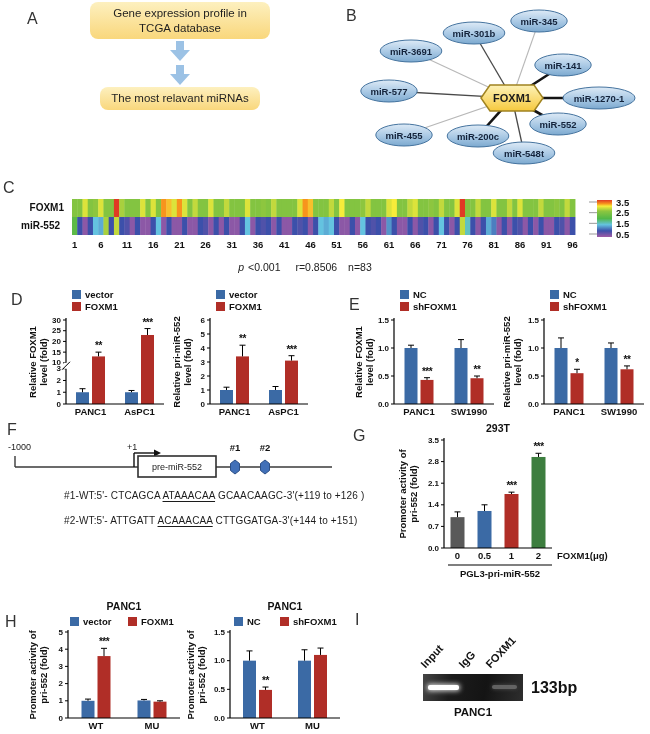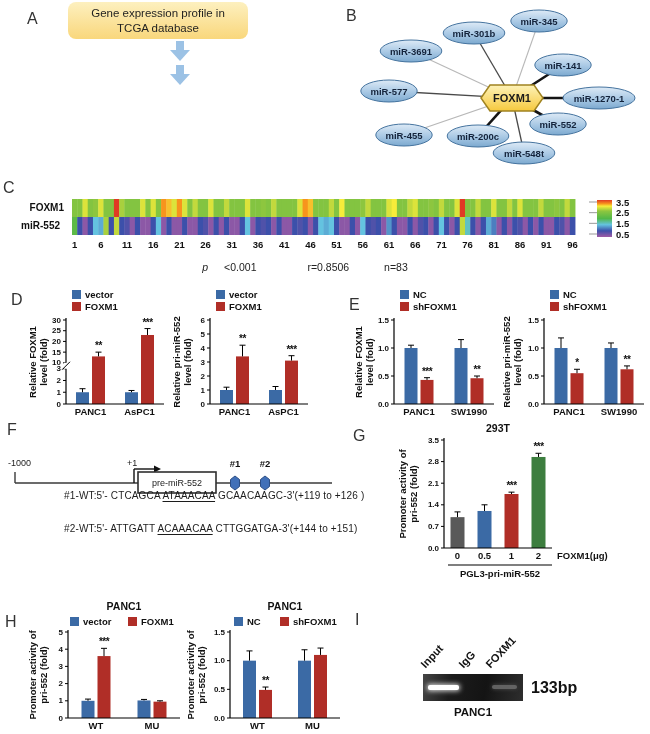--- a/index.html
+++ b/index.html
@@ -1,50 +1,50 @@
 <!DOCTYPE html>
 <html><head>
 <meta charset="utf-8">
 <style>
   html,body{margin:0;padding:0;background:#fff}
   .fig{position:relative;width:650px;height:734px;background:#fff;
        font-family:"Liberation Sans",sans-serif;overflow:hidden;color:#1a1a1a}
   .abs{position:absolute}
   .plabel{position:absolute;font-size:16px;color:#333}
   
-  .flow{position:absolute;left:68px;top:2px;width:224px;display:flex;flex-direction:column;}
+  .flow{position:absolute;left:68px;top:2px;width:224px;display:flex;flex-direction:column;align-items:center}
   .fbox{background:linear-gradient(180deg,#fdf0bf,#f9d77c);border-radius:8px;padding:4px 7px;
         text-align:center;font-size:11.5px;line-height:1.28;color:#1f1f1f}
   .fb1{width:166px}.fb2{width:208px}.fb3{width:146px}
   .flowarrow{height:24px;display:flex;flex-direction:column;align-items:center;justify-content:center}
   .fa-stem{width:8px;height:9px;background:#9cc2e5}
   .fa-head{width:0;height:0;border-left:10px solid transparent;border-right:10px solid transparent;border-top:11px solid #9cc2e5}
   
   .rowlab{position:absolute;font-weight:bold;font-size:10px;text-align:right;width:52px;color:#111}
   .stats{position:absolute;left:150px;top:261px;width:310px;text-align:center;font-size:10.5px;color:#222}
-  .stats span{margin:0 16px}
+  .stats span{margin:0 4px}
   .chart{position:absolute}
   .chart text{font-family:"Liberation Sans",sans-serif}
   text.tick{font-size:8px;font-weight:bold;fill:#111}
   text.cat{font-size:9.5px;font-weight:bold;fill:#111}
   text.ttl{font-size:10.5px;font-weight:bold;fill:#111}
   text.ylab{font-size:9.5px;font-weight:bold;fill:#111}
   text.leg{font-size:9.5px;font-weight:bold;fill:#111}
   text.sig{font-size:10px;font-weight:bold;fill:#111;letter-spacing:-0.5px}
   text.hmtick{font-size:9.5px;font-weight:bold;fill:#111}
   text.node{font-size:9.5px;font-weight:bold;fill:#14243c}
   text.hub{font-size:11px;font-weight:bold;fill:#1a1a1a}
   text.fsmall{font-size:9px;fill:#222}
   text.fbold{font-size:9.5px;font-weight:bold;fill:#111}
   
   .seqblock{position:absolute;left:64px;top:490px;width:330px}
   .seq{font-size:10px;line-height:11.5px;color:#1c1c1c;letter-spacing:.15px;white-space:nowrap}
   .seq .u{text-decoration:underline;text-underline-offset:1.5px}
   .seq .mu{color:#cc4b33}
-  .seq.gap{margin-top:21px}
+  .seq.gap{margin-top:13px}
   
   .gel-label{position:absolute;font-weight:bold;font-size:11px;transform:rotate(-47deg);transform-origin:0 100%;color:#111}
   .gel{position:absolute;left:423px;top:674px;width:100px;height:27px;
        background:linear-gradient(100deg,#454545,#1c1c1c 28%,#141414 62%,#2e2e2e)}
   .band-input{position:absolute;left:5px;top:11px;width:31px;height:5px;background:#fff;border-radius:2px;
        box-shadow:0 0 5px 1px rgba(255,255,255,.85)}
   .band-foxm1{position:absolute;left:69px;top:11px;width:25px;height:4px;background:#6e6e6e;border-radius:2px;
        box-shadow:0 0 4px #555;opacity:.85}
   .gel-bp{position:absolute;left:531px;top:679px;font-weight:bold;font-size:16px;color:#111}
   .gel-cell{position:absolute;left:423px;top:706px;width:100px;text-align:center;font-weight:bold;font-size:11.5px;color:#111}
@@ -67,20 +67,21 @@
   <div class="flow">
     <div class="fbox fb1">Gene expression profile in TCGA database</div>
     <div class="flowarrow">
         <div class="fa-stem"></div>
         <div class="fa-head"></div>
       </div>
     <div class="flowarrow">
         <div class="fa-stem"></div>
         <div class="fa-head"></div>
       </div>
+    <div class="fbox fb3">The most relavant miRNAs</div>
   </div>
 
   <div class="abs" style="left:340px;top:0"><svg width="310" height="178">
         <defs>
           <linearGradient id="ng" x1="0" y1="0" x2="0" y2="1">
             <stop offset="0%" stop-color="#ddeaf6"></stop>
             <stop offset="55%" stop-color="#a8c8e4"></stop>
             <stop offset="100%" stop-color="#7ca9cf"></stop>
           </linearGradient>
           <linearGradient id="hg" x1="0" y1="0" x2="0" y2="1">
@@ -618,21 +619,21 @@
         <text x="73.5" y="129" text-anchor="middle" class="cat">WT</text>
         <text x="128.5" y="129" text-anchor="middle" class="cat">MU</text>
         <text x="101" y="10" text-anchor="middle" class="ttl">PANC1</text>
         <text transform="rotate(-90)" text-anchor="middle" class="ylab"><tspan x="-75" y="10">Promoter activity of</tspan><tspan x="-75" y="21">pri-552 (fold)</tspan></text>
         <rect x="50" y="17" width="9" height="9" fill="#3b6aa5"></rect>
         <text x="63" y="25" class="leg">NC</text>
         <rect x="96" y="17" width="9" height="9" fill="#b02e27"></rect>
         <text x="109" y="25" class="leg">shFOXM1</text>
       </svg></div>
 
-  <div class="abs" style="left:8px;top:448px"><svg width="332" height="54">
+  <div class="abs" style="left:8px;top:432px"><svg width="332" height="54">
         <line x1="7" y1="35" x2="324" y2="35" stroke="#3a3a3a" stroke-width="1.6"></line>
         <line x1="7" y1="35" x2="7" y2="24" stroke="#3a3a3a" stroke-width="1.4"></line>
         <text x="0" y="18" class="fsmall">-1000</text>
         <text x="119" y="18" class="fsmall">+1</text>
         <line x1="126" y1="35" x2="126" y2="21" stroke="#111" stroke-width="1.4"></line>
         <line x1="126" y1="21" x2="146" y2="21" stroke="#111" stroke-width="1.4"></line>
         <polygon points="146,17.5 146,24.5 153,21" fill="#111"></polygon>
         <rect x="130" y="24" width="78" height="21" fill="#fff" stroke="#2f2f2f" stroke-width="1.6"></rect>
         <text x="169" y="38" text-anchor="middle" class="fsmall">pre-miR-552</text>
         <polygon points="227,28 231.5,31.5 231.5,38.5 227,42 222.5,38.5 222.5,31.5" fill="#4170b8" stroke="#2c4f86" stroke-width="1"></polygon>

